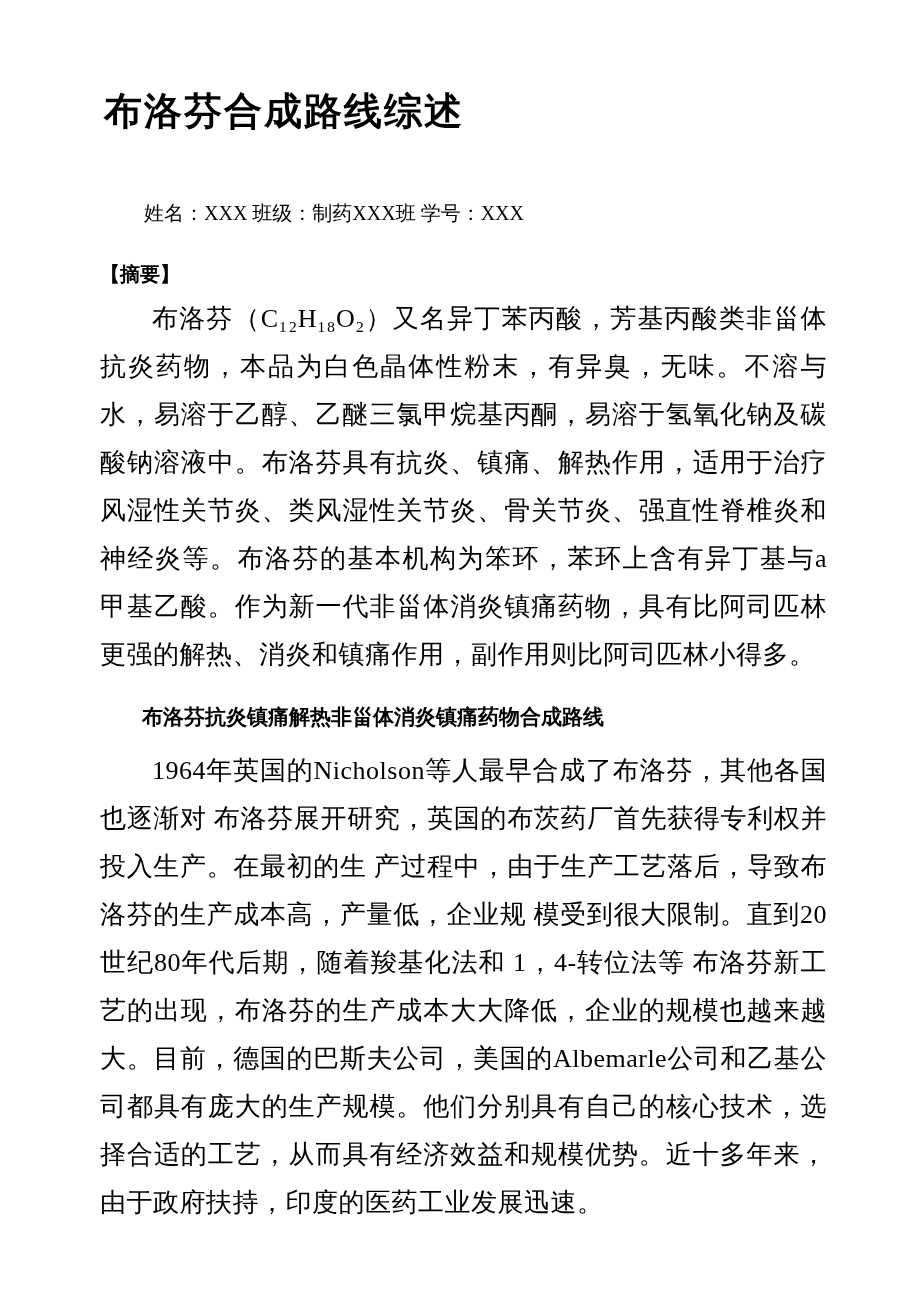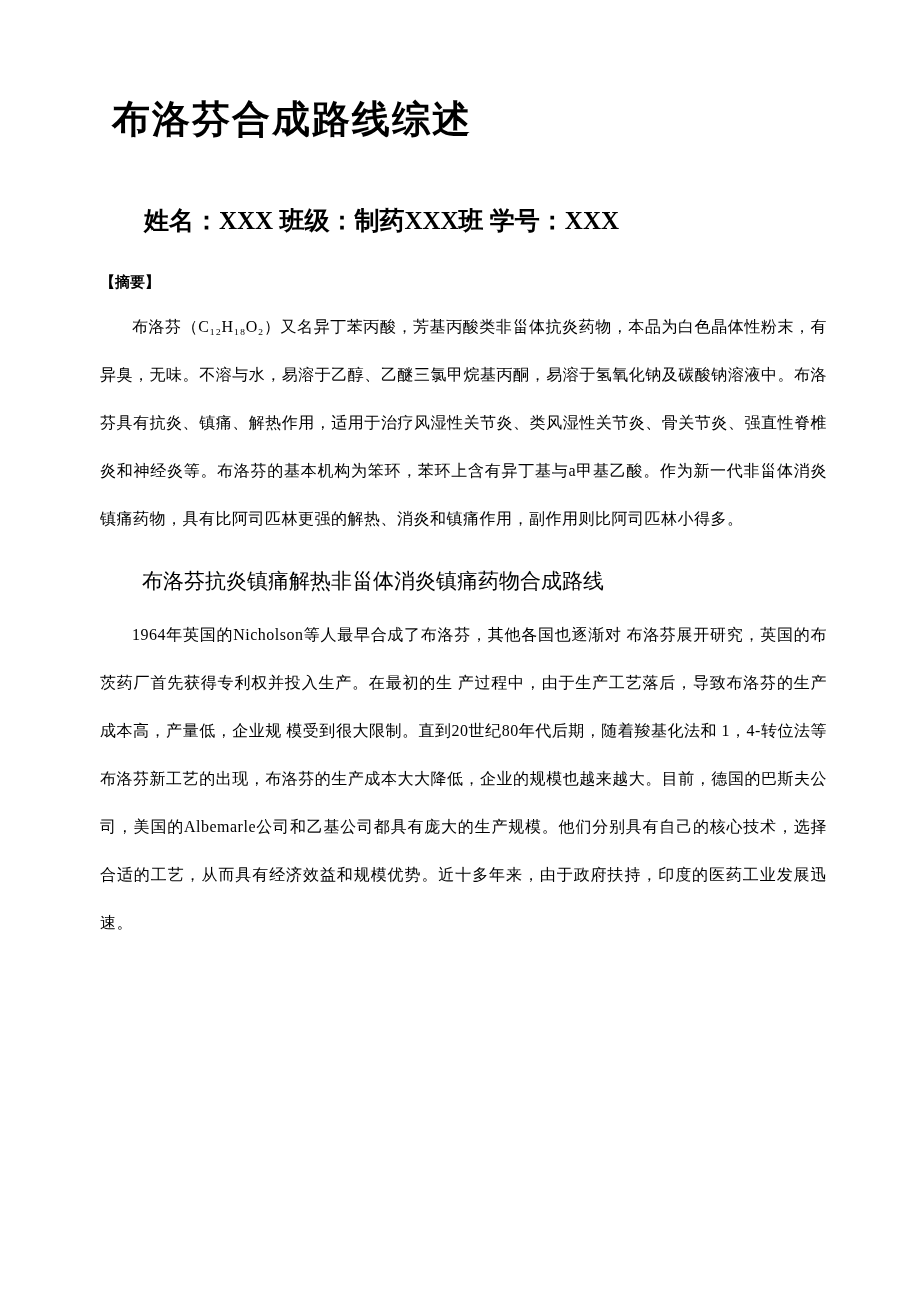--- a/index.html
+++ b/index.html
@@ -14,52 +14,52 @@
     color: #000000;
   }
   .page {
     box-sizing: border-box;
     width: 920px;
     min-height: 1302px;
     padding: 85px 93px 60px 100px;
     background: #ffffff;
   }
   .doc-title {
-    margin: 12px;
+    margin: 4px;
     font-size: 38px;
     font-weight: bold;
     letter-spacing: 2px;
     line-height: 1.2;
     font-family: "Liberation Serif", "DejaVu Serif", serif;
   }
   .byline {
     margin: 64px 0 0 0;
     padding-left: 44px;
-    font-size: 25px;
-    font-weight: bold;
+    font-size: 20px;
+    font-weight: normal;
     line-height: 28px;
   }
   .section-heading {
     margin: 32px 0 0 0;
-    font-size: 15px;
+    font-size: 20px;
     font-weight: bold;
     line-height: 30px;
   }
   .body-para {
     margin: 6px 0 0 0;
-    font-size: 16px;
+    font-size: 26px;
     line-height: 48px;
     text-align: justify;
     text-indent: 2em;
     letter-spacing: 0.5px;
   }
   .keywords-line {
     margin: 14px 0 0 0;
     font-size: 21px;
-    font-weight: normal;
+    font-weight: bold;
     line-height: 48px;
     text-indent: 2em;
   }
 </style>
 </head>
 <body>
 
 <div class="page">
 
   <h1 class="doc-title">布洛芬合成路线综述</h1>

